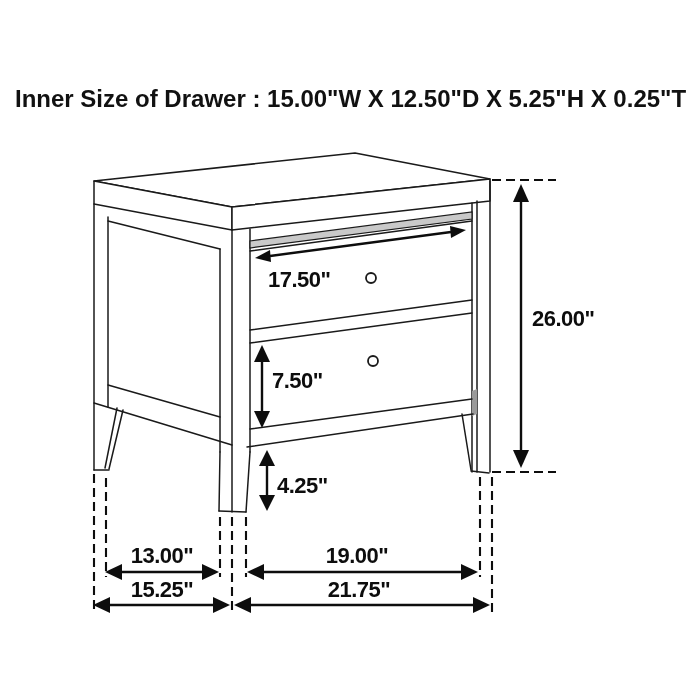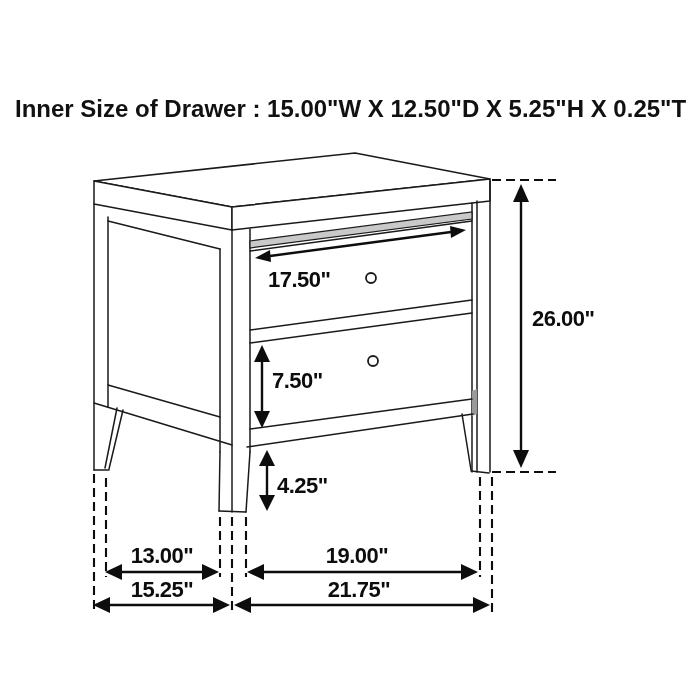--- a/index.html
+++ b/index.html
@@ -1,21 +1,21 @@
 <!DOCTYPE html>
 <html><head>
 <meta charset="utf-8">
 <style>
   html,body{margin:0;padding:0;background:#fff;}
   .canvas{
     position:relative;width:700px;height:700px;background:#ffffff;
     overflow:hidden;font-family:"Liberation Sans",sans-serif;
   }
   .diagram-title{
-    position:absolute;left:15px;top:95px;width:685px;
+    position:absolute;left:15px;top:85px;width:685px;
     font-size:24px;font-weight:bold;color:#111;letter-spacing:0;
     white-space:nowrap;
   }
   svg{position:absolute;left:0;top:0;}
   .art{stroke:#1a1a1a;stroke-width:1.5;fill:none;stroke-linejoin:round;stroke-linecap:round;}
   .artfill{stroke:#1a1a1a;stroke-width:1.5;fill:#ffffff;stroke-linejoin:round;}
   .hatch{stroke:#1a1a1a;stroke-width:1.2;fill:#c9c9c9;}
   .gap{fill:#999;stroke:none;}
   .knob{stroke:#1a1a1a;stroke-width:1.8;fill:#ffffff;}
   .dim{stroke:#0d0d0d;stroke-width:2.4;fill:none;stroke-linecap:butt;}

